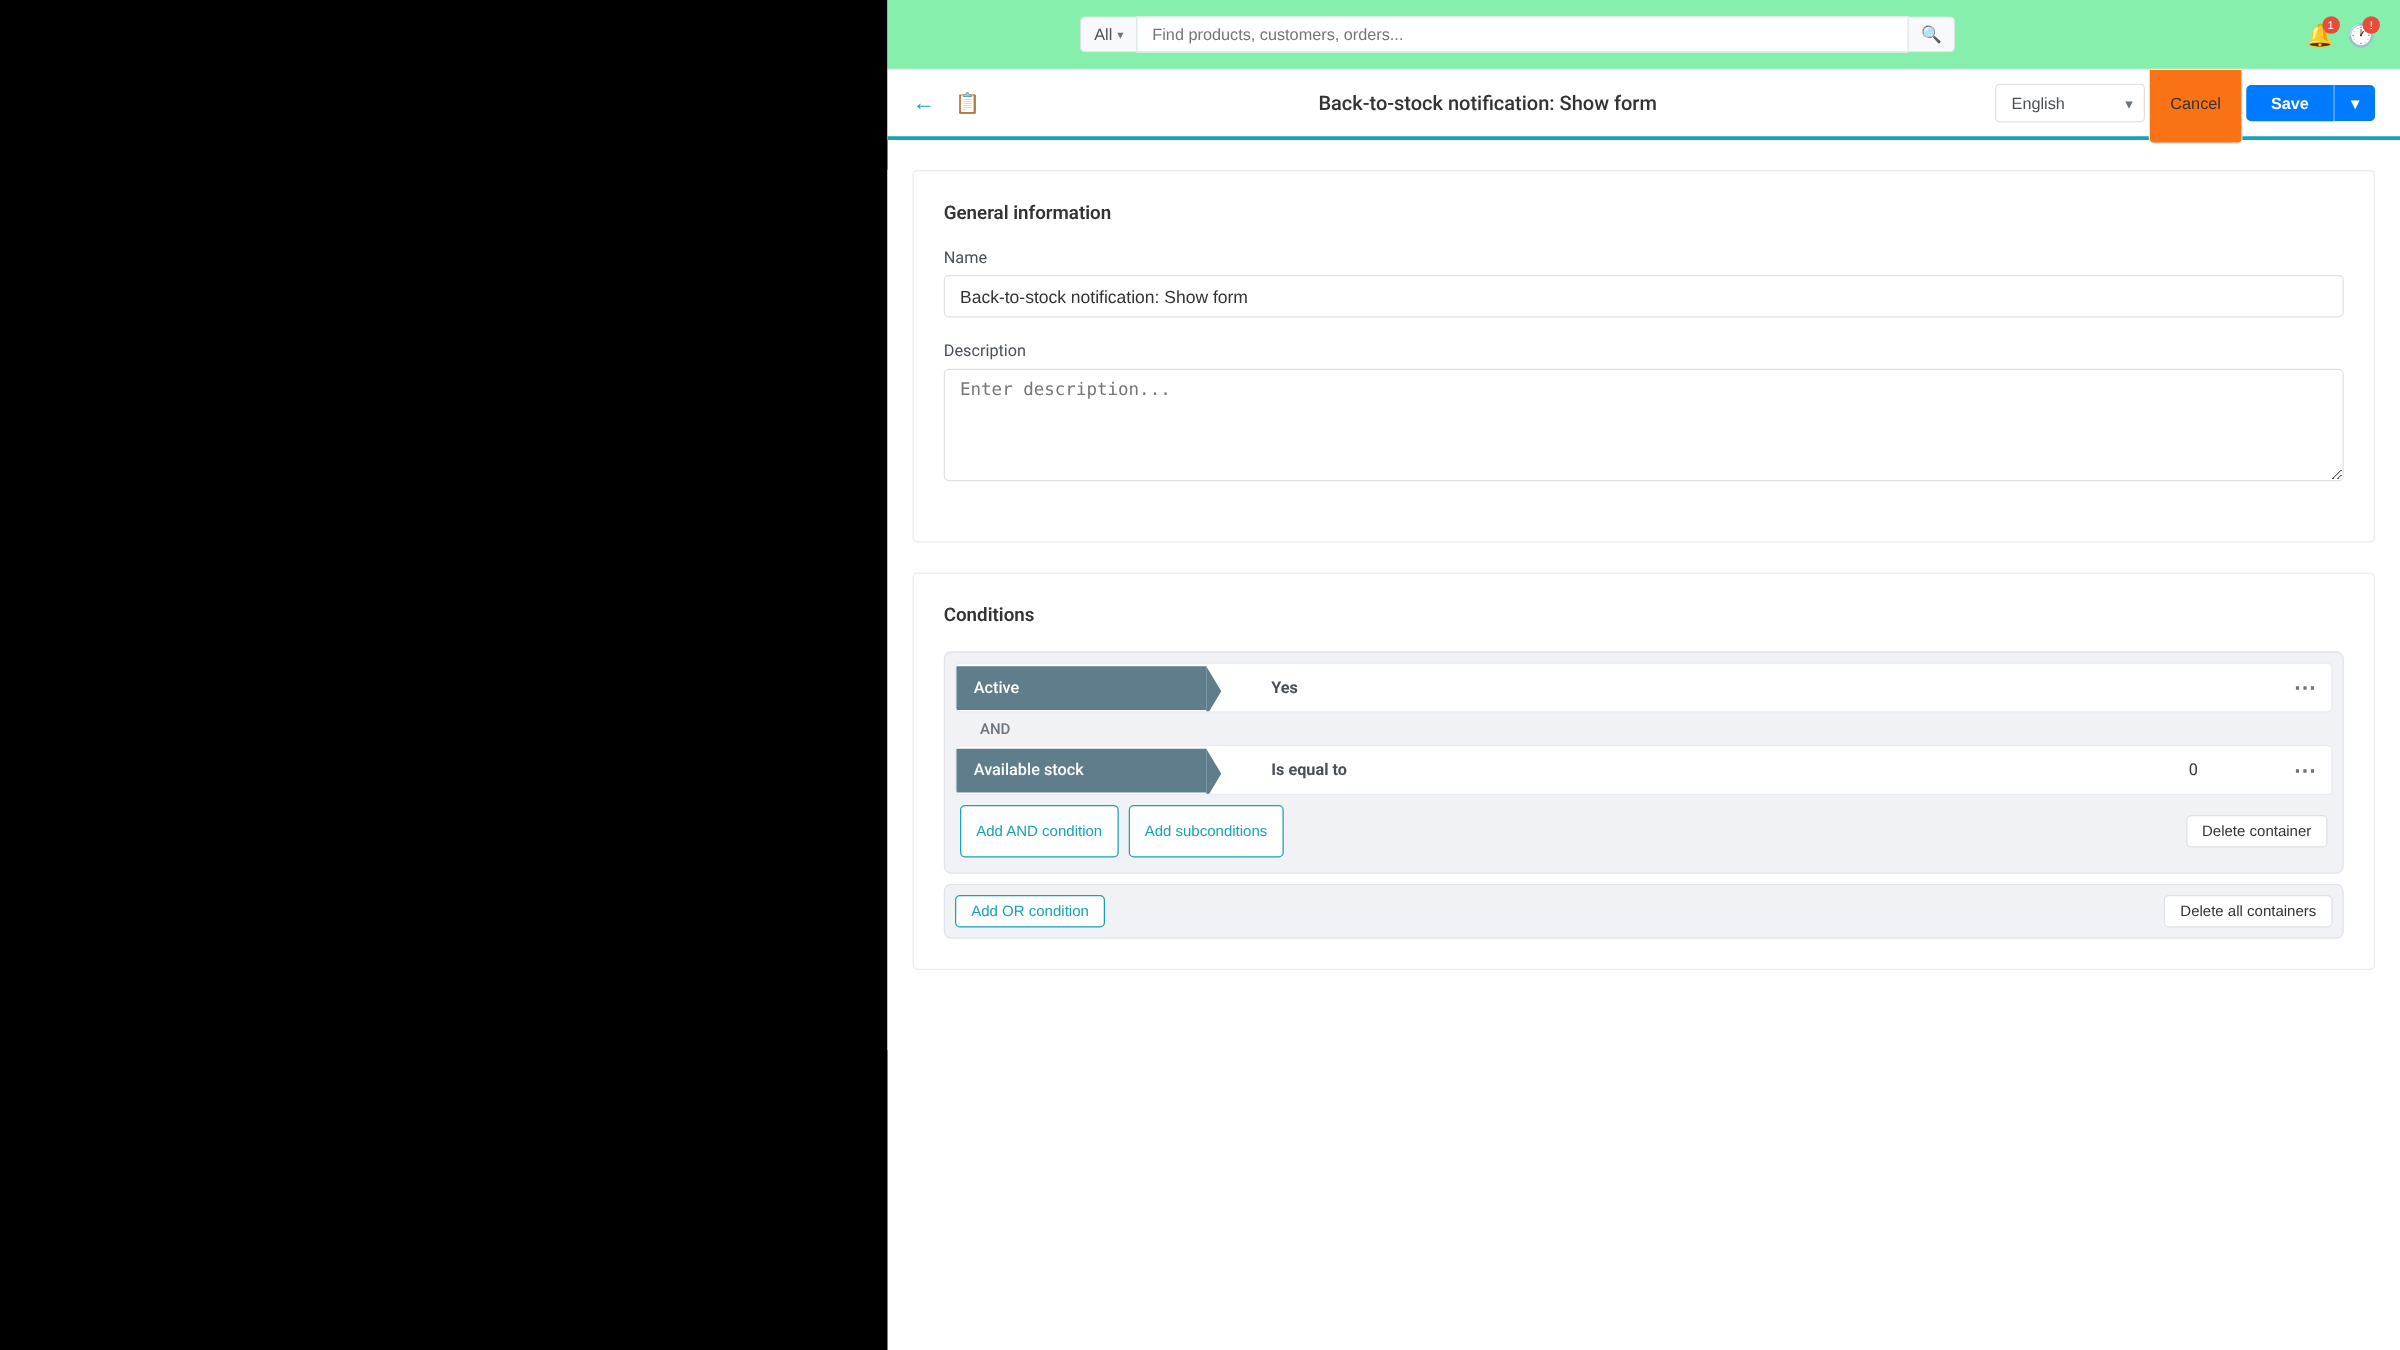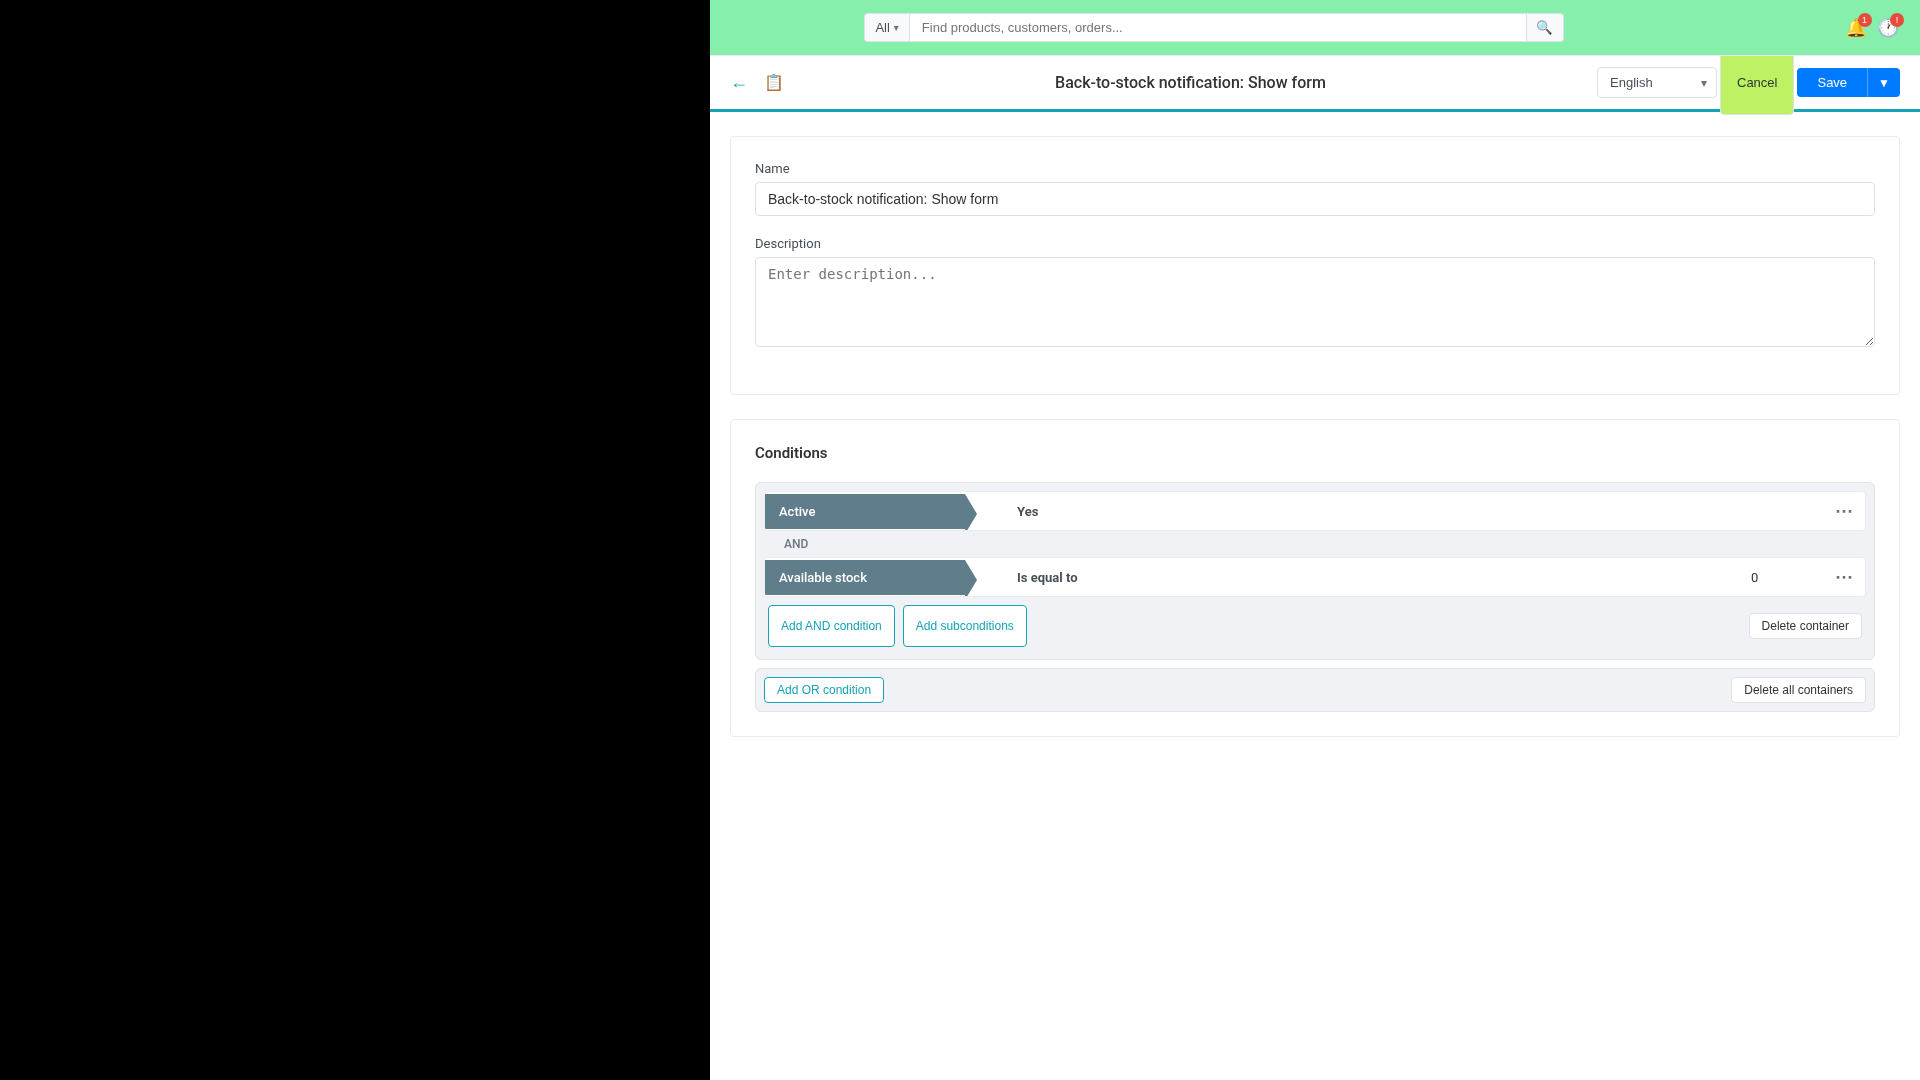--- a/index.html
+++ b/index.html
@@ -160,39 +160,39 @@
     .language-dropdown::after {
       content: '▾';
       position: absolute;
       right: 10px;
       pointer-events: none;
       color: #6c757d;
       font-size: 12px;
     }
     .cancel-btn {
       border: 1px solid #dee2e6;
-      background: #bef264;
+      background: #f97316;
       border-radius: 4px;
       padding: 24px 16px;
       font-size: 13px;
       color: #333;
       cursor: pointer;
     }
     .save-btn-group {
       display: flex;
       align-items: stretch;
     }
     .save-btn {
       background: #007bff;
       color: #fff;
       border: none;
       border-radius: 4px 0 0 4px;
       padding: 7px 20px;
       font-size: 13px;
-      font-weight: 400;
+      font-weight: 700;
       cursor: pointer;
     }
     .save-dropdown-btn {
       background: #007bff;
       color: #fff;
       border: none;
       border-left: 1px solid rgba(255,255,255,0.3);
       border-radius: 0 4px 4px 0;
       padding: 7px 10px;
       cursor: pointer;
@@ -420,20 +420,21 @@
         <button class="save-dropdown-btn">
           <span>▼</span>
         </button>
       </div>
     </div>
   </div>
 
   <div class="main-content">
 
     <div class="section-card">
+      <div class="section-title">General information</div>
 
       <div class="form-group">
         <label class="form-label">Name</label>
         <input class="form-input" type="text" value="Back-to-stock notification: Show form" style="">
       </div>
 
       <div class="form-group">
         <label class="form-label">Description</label>
         <textarea class="form-textarea" placeholder="Enter description..." style=""></textarea>
       </div>

